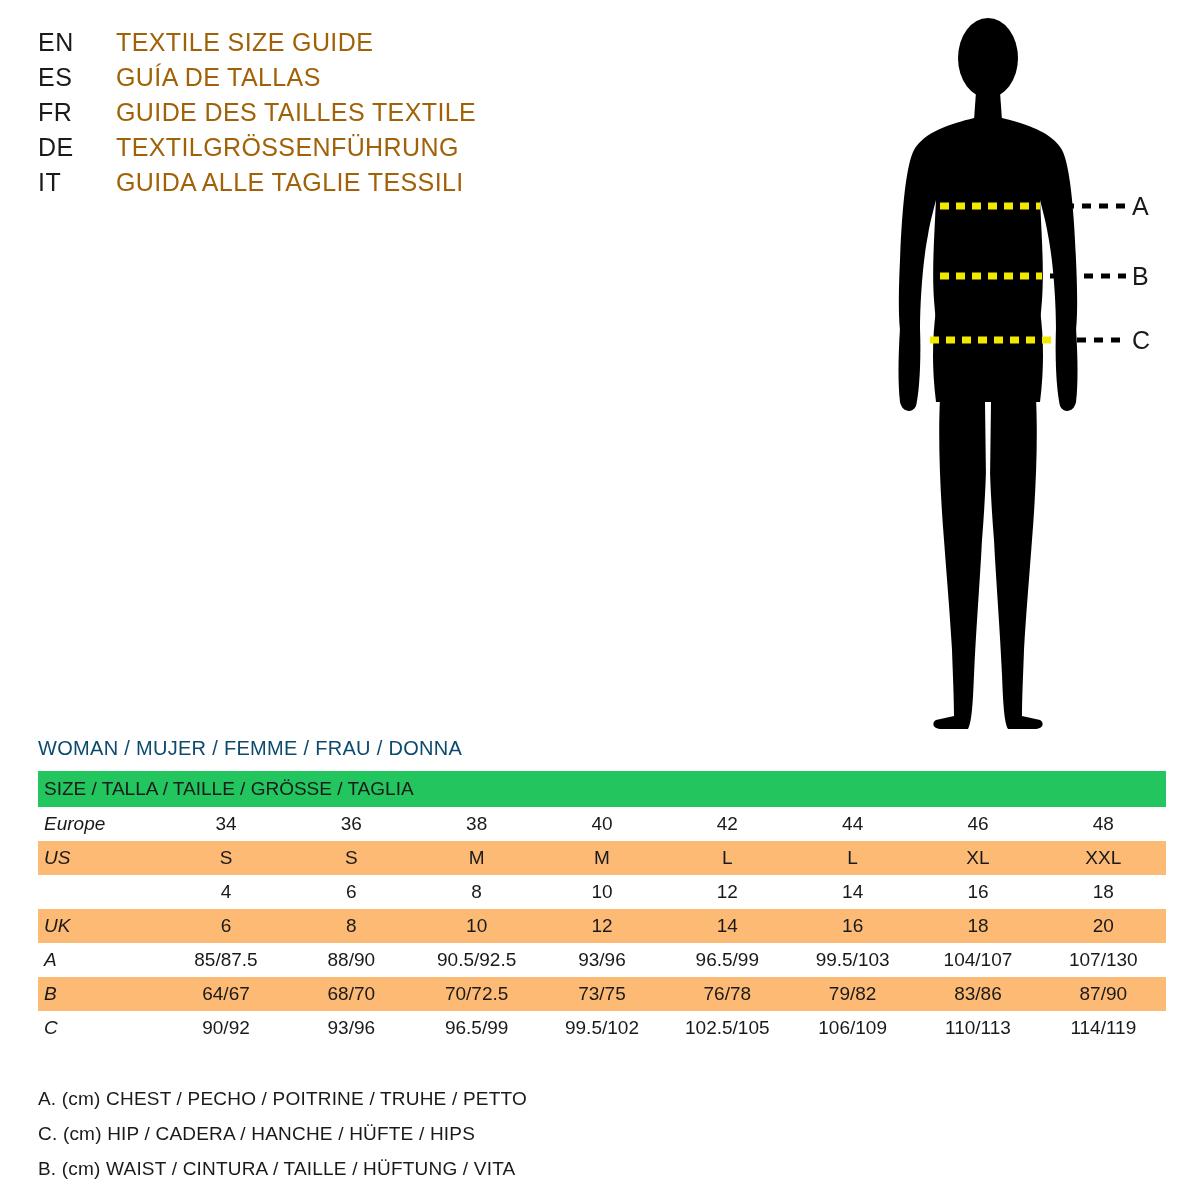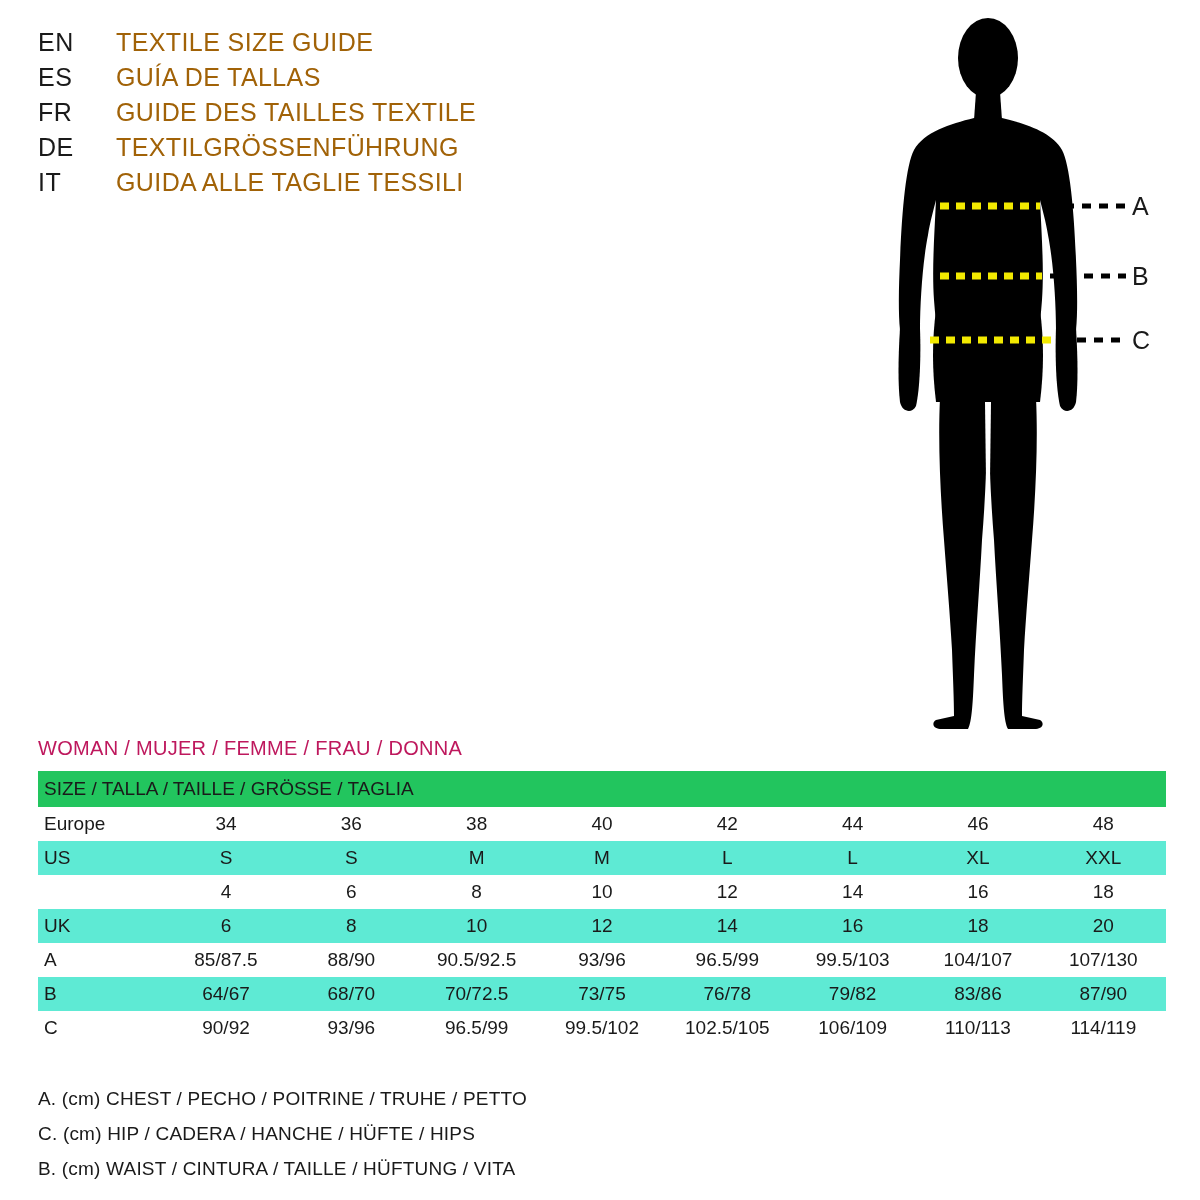--- a/index.html
+++ b/index.html
@@ -70,50 +70,51 @@
   .table-section {
     position: absolute;
     left: 38px;
     top: 737px;
     width: 1128px;
   }
   .section-title {
     font-size: 20px;
     letter-spacing: 0.3px;
     margin-bottom: 11px;
-    color: #be185d;
+    color: #0c4a6e;
   }
   table.size-table {
     border-collapse: collapse;
     width: 1128px;
     table-layout: fixed;
     font-size: 19px;
   }
   table.size-table td,
   table.size-table th {
     padding: 6px 0 6px 0;
     text-align: center;
     font-weight: normal;
     color: #1a1a1a;
   }
   table.size-table .rowlabel {
     text-align: left;
     padding-left: 6px;
     width: 190px;
+    font-style: italic;
   }
   tr.head-row td {
     background: #22c55e;
     text-align: left;
     padding-left: 6px;
     font-size: 19px;
     padding-top: 7px;
     padding-bottom: 7px;
   }
   tr.shade td {
-    background: #5eead4;
+    background: #fdba74;
   }
   tr.plain td {
     background: #ffffff;
   }
 
   
   .legend {
     position: absolute;
     left: 38px;
     top: 1088px;

